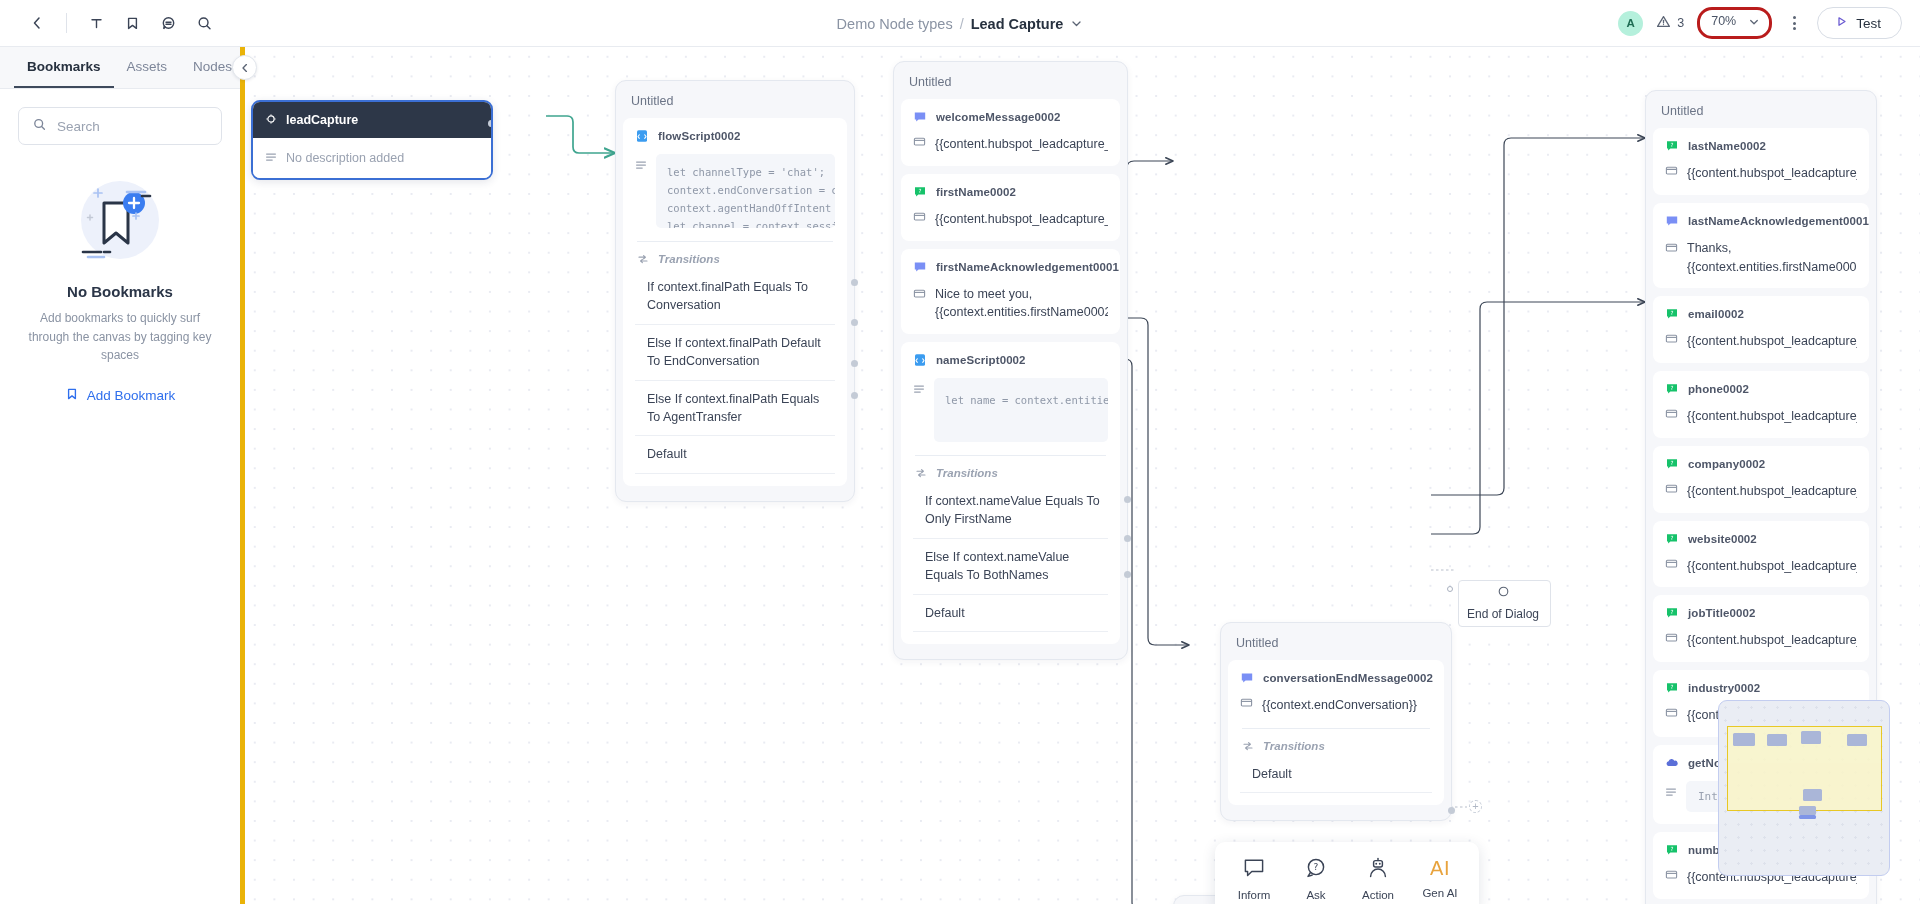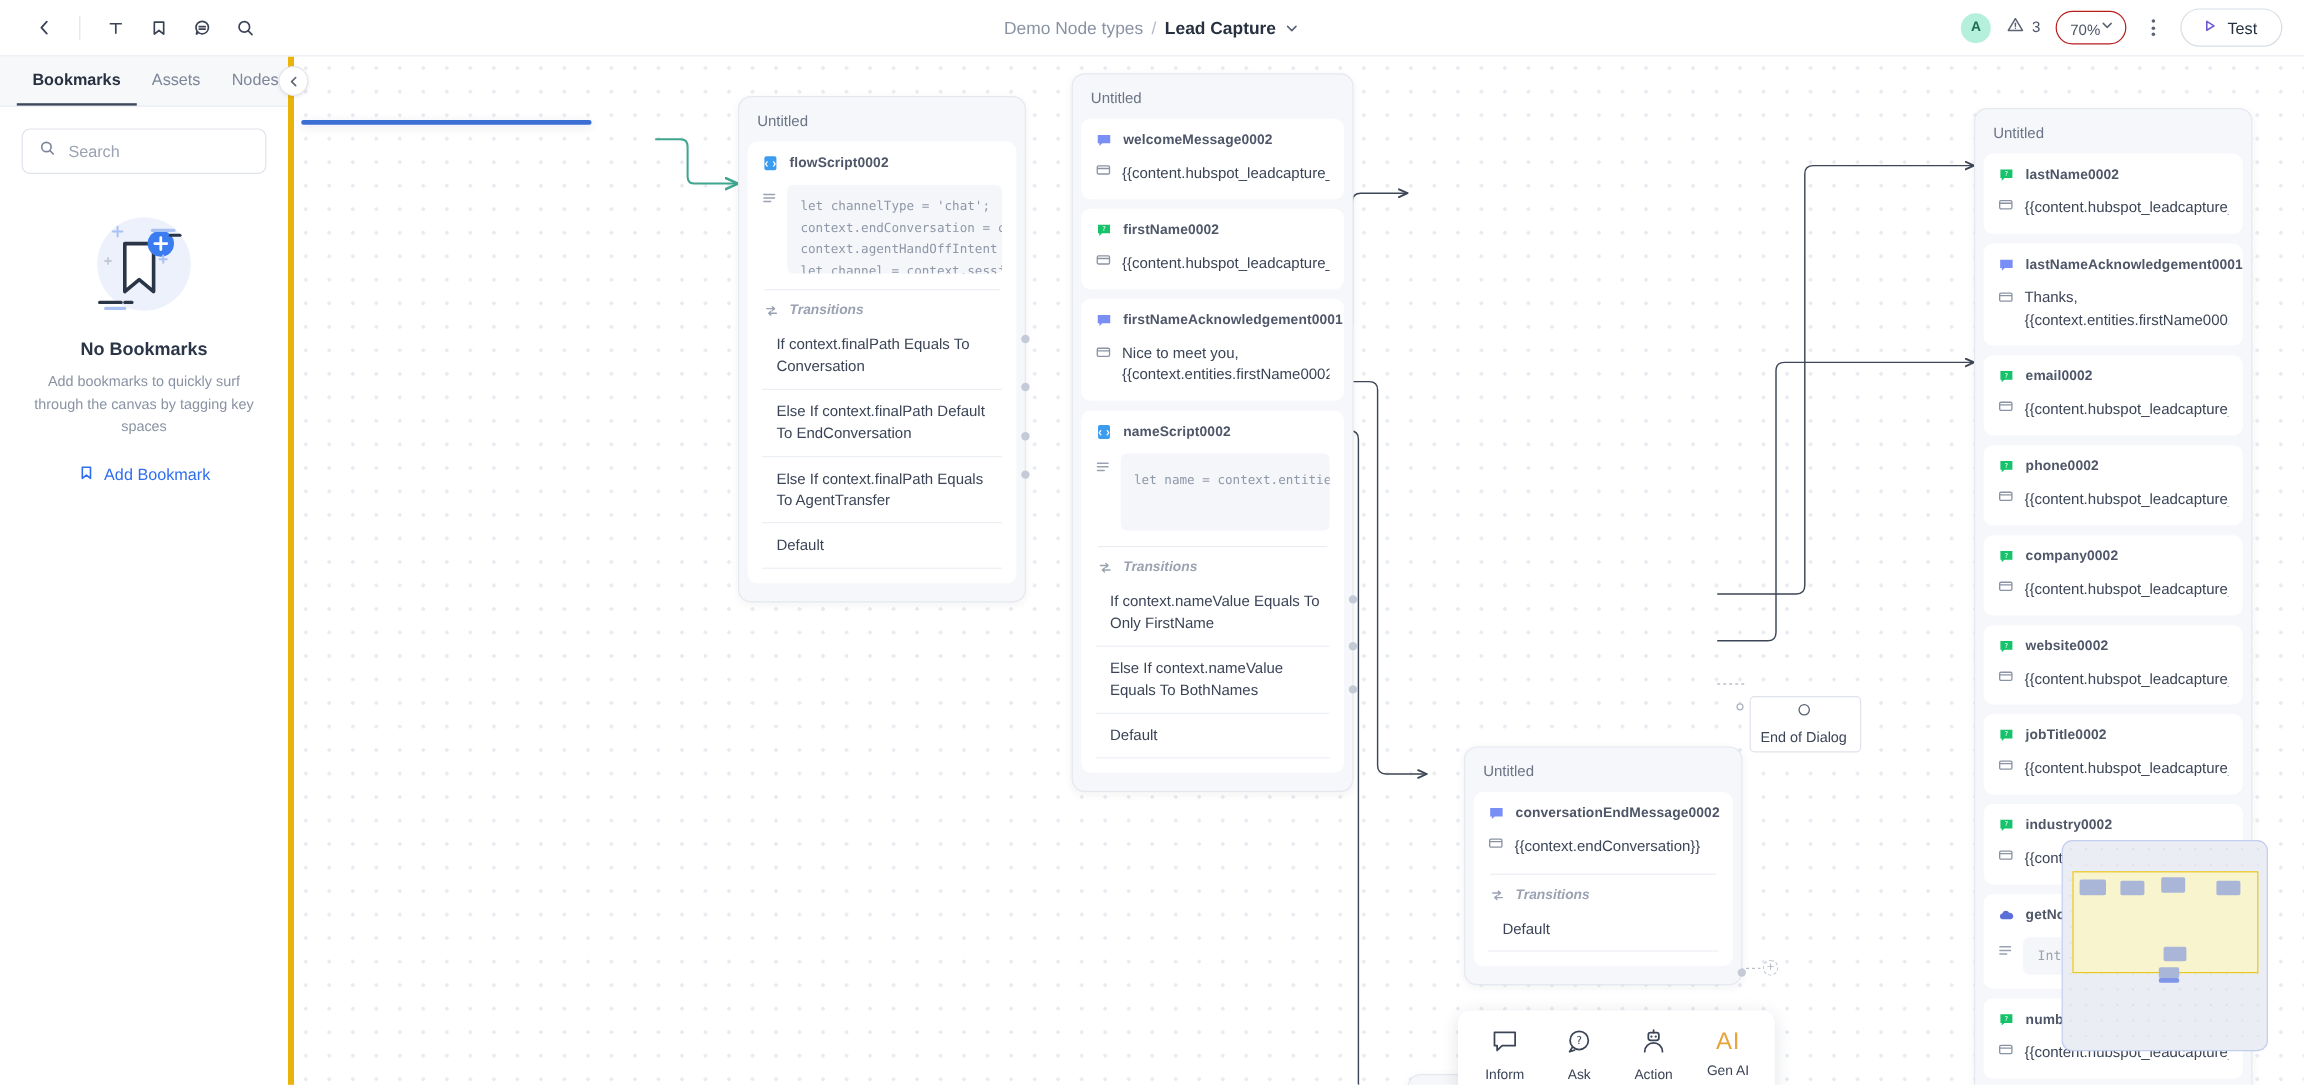--- a/index.html
+++ b/index.html
@@ -45,22 +45,22 @@
   .avatar {
     width: 25px; height: 25px; border-radius: 50%;
     background: #b5f0dc; color: #1d6b52;
     font-size: 11.5px; font-weight: 700;
     display: flex; align-items: center; justify-content: center;
     cursor: pointer;
   }
   .warn-chip { display: flex; align-items: center; gap: 6px; cursor: pointer; }
   .warn-count { font-size: 12.5px; color: #4a5466; }
   .zoom-chip {
-    display: flex; align-items: flex-end; gap: 0;
-    border: 1px solid #b91c1c; border-radius: 15px;
+    display: flex; align-items: flex-start; gap: 12px;
+    border: 3px solid #b91c1c; border-radius: 15px;
     padding: 4px 9px 4px 11px; cursor: pointer;
   }
   .zoom-val { font-size: 12.5px; color: #4a5466; }
   .kebab { display:flex; flex-direction:column; gap:2.5px; padding: 6px 8px; cursor:pointer; }
   .kebab i { width:3px; height:3px; border-radius:50%; background:#5b6474; display:block; }
   .test-btn {
     display: flex; align-items: center; gap: 8px;
     border: 1px solid #d8dde5; border-radius: 18px;
     padding: 7px 20px 7px 17px; cursor: pointer; background:#fff;
   }
@@ -396,20 +396,37 @@
 
     <path d="M1186,448 H1252 Q1259,448 1259,441 V98 Q1259,91 1266,91 H1400" fill="none" stroke="#3c4656" stroke-width="1.2" marker-end="url(#arrDark)"></path>
     <path d="M1186,487 H1228 Q1235,487 1235,480 V262 Q1235,255 1242,255 H1400" fill="none" stroke="#3c4656" stroke-width="1.2" marker-end="url(#arrDark)"></path>
 
     <path d="M1186,523 H1210" fill="none" stroke="#b9c0cc" stroke-width="1.2" stroke-dasharray="2.5 2.5"></path>
 
     <path d="M1205,760 H1222" fill="none" stroke="#b9c0cc" stroke-width="1.2" stroke-dasharray="2.5 2.5"></path>
   </svg>
 
   <div style="position:absolute; left:6px; top:53px; width:242px; border:2px solid #3b6fd4; border-radius:9px; overflow:hidden; box-shadow:0 2px 8px rgba(30,45,80,.12); background:#fff;">
+    <div style="background:#2d3748; display:flex; align-items:center; gap:9px; padding:9px 12px;">
+      <span>
+        <svg width="12" height="12" viewBox="0 0 12 12" fill="none" stroke="#ffffff" stroke-width="1.2">
+            <circle cx="6" cy="6" r="3.1"></circle>
+            <path d="M6 1.4 v1.2 M6 9.4 v1.2 M1.4 6 h1.2 M9.4 6 h1.2"></path>
+          </svg>
+      </span>
+      <span style="color:#fff; font-size:12.5px; font-weight:700;">leadCapture</span>
+    </div>
+    <div style="display:flex; align-items:center; gap:9px; padding:11px 12px; background:#fff;">
+      <span>
+        <svg width="12" height="12" viewBox="0 0 12 12" fill="none" stroke="#9aa2b1" stroke-width="1.25" stroke-linecap="round">
+            <path d="M1.6 3 h8.8 M1.6 6 h8.8 M1.6 9 h5.6"></path>
+          </svg>
+      </span>
+      <span style="font-size:12.5px; color:#9aa2b1;">No description added</span>
+    </div>
     <div class="port" style="right:-4px; top:18px;"></div>
   </div>
 
   <div class="node" style="left:370px; top:33px; width:240px;">
     <div class="node-title">Untitled</div>
     <div class="card">
       <div class="card-head">
         <span class="ic">
           <svg width="14" height="14" viewBox="0 0 14 14" fill="none">
               <rect x="2" y="1.2" width="10" height="11.6" rx="1.6" fill="#3b9cf0"></rect>

